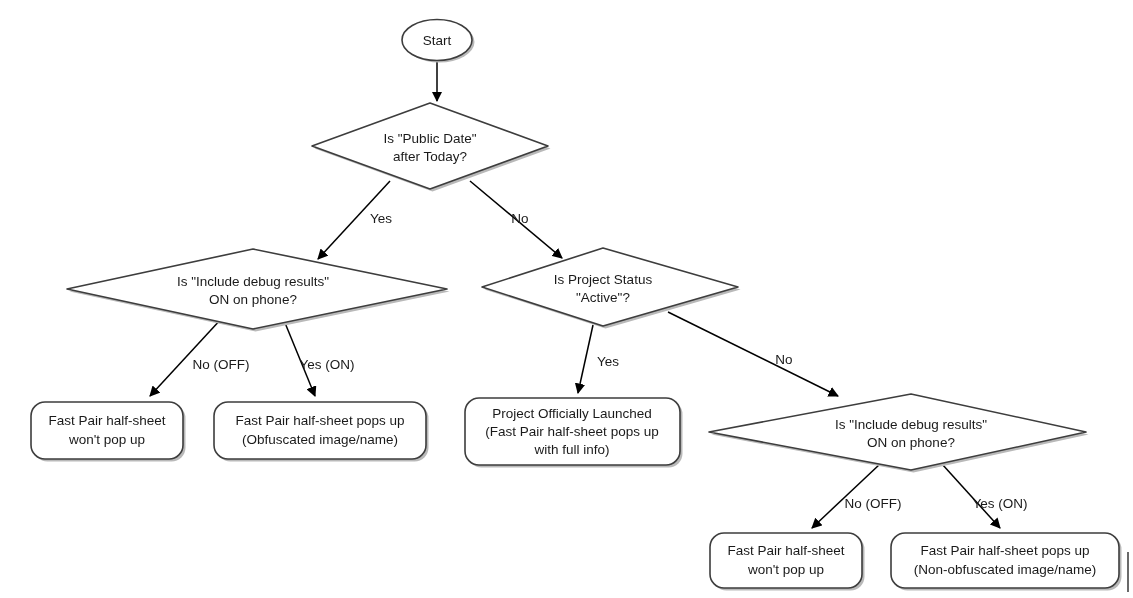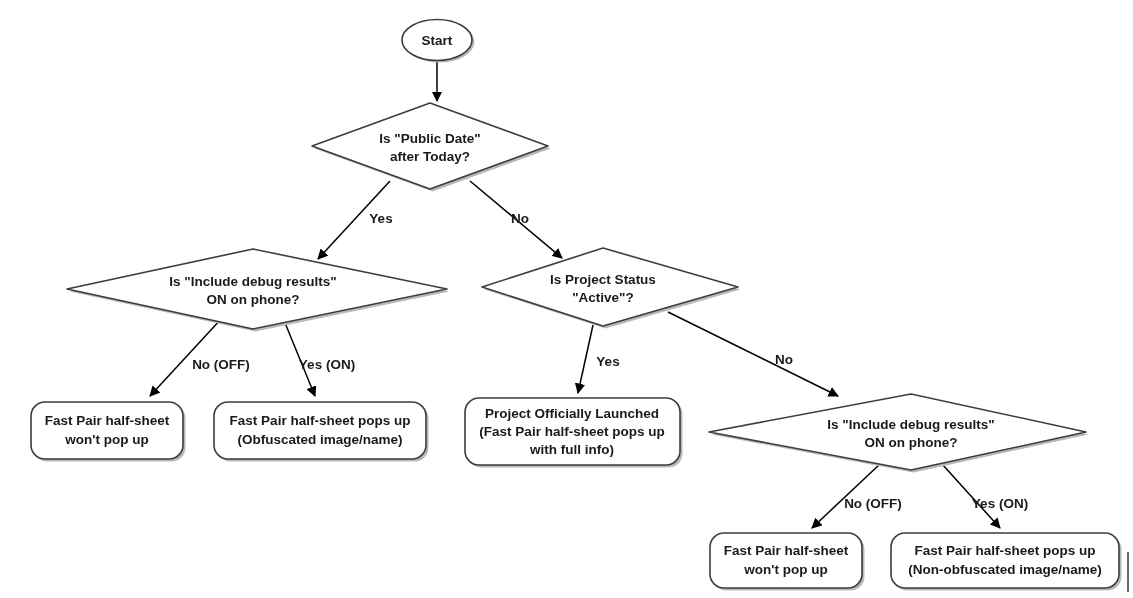--- a/index.html
+++ b/index.html
@@ -7,21 +7,20 @@
     padding: 0;
     background: #ffffff;
   }
   #canvas {
     position: relative;
     width: 1133px;
     height: 598px;
     background: #ffffff;
     font-family: "Liberation Sans", sans-serif;
     overflow: hidden;
-    font-weight: bold;
   }
   #flow-svg {
     position: absolute;
     top: 0;
     left: 0;
     width: 1133px;
     height: 598px;
   }
   .node-shape {
     fill: #ffffff;

